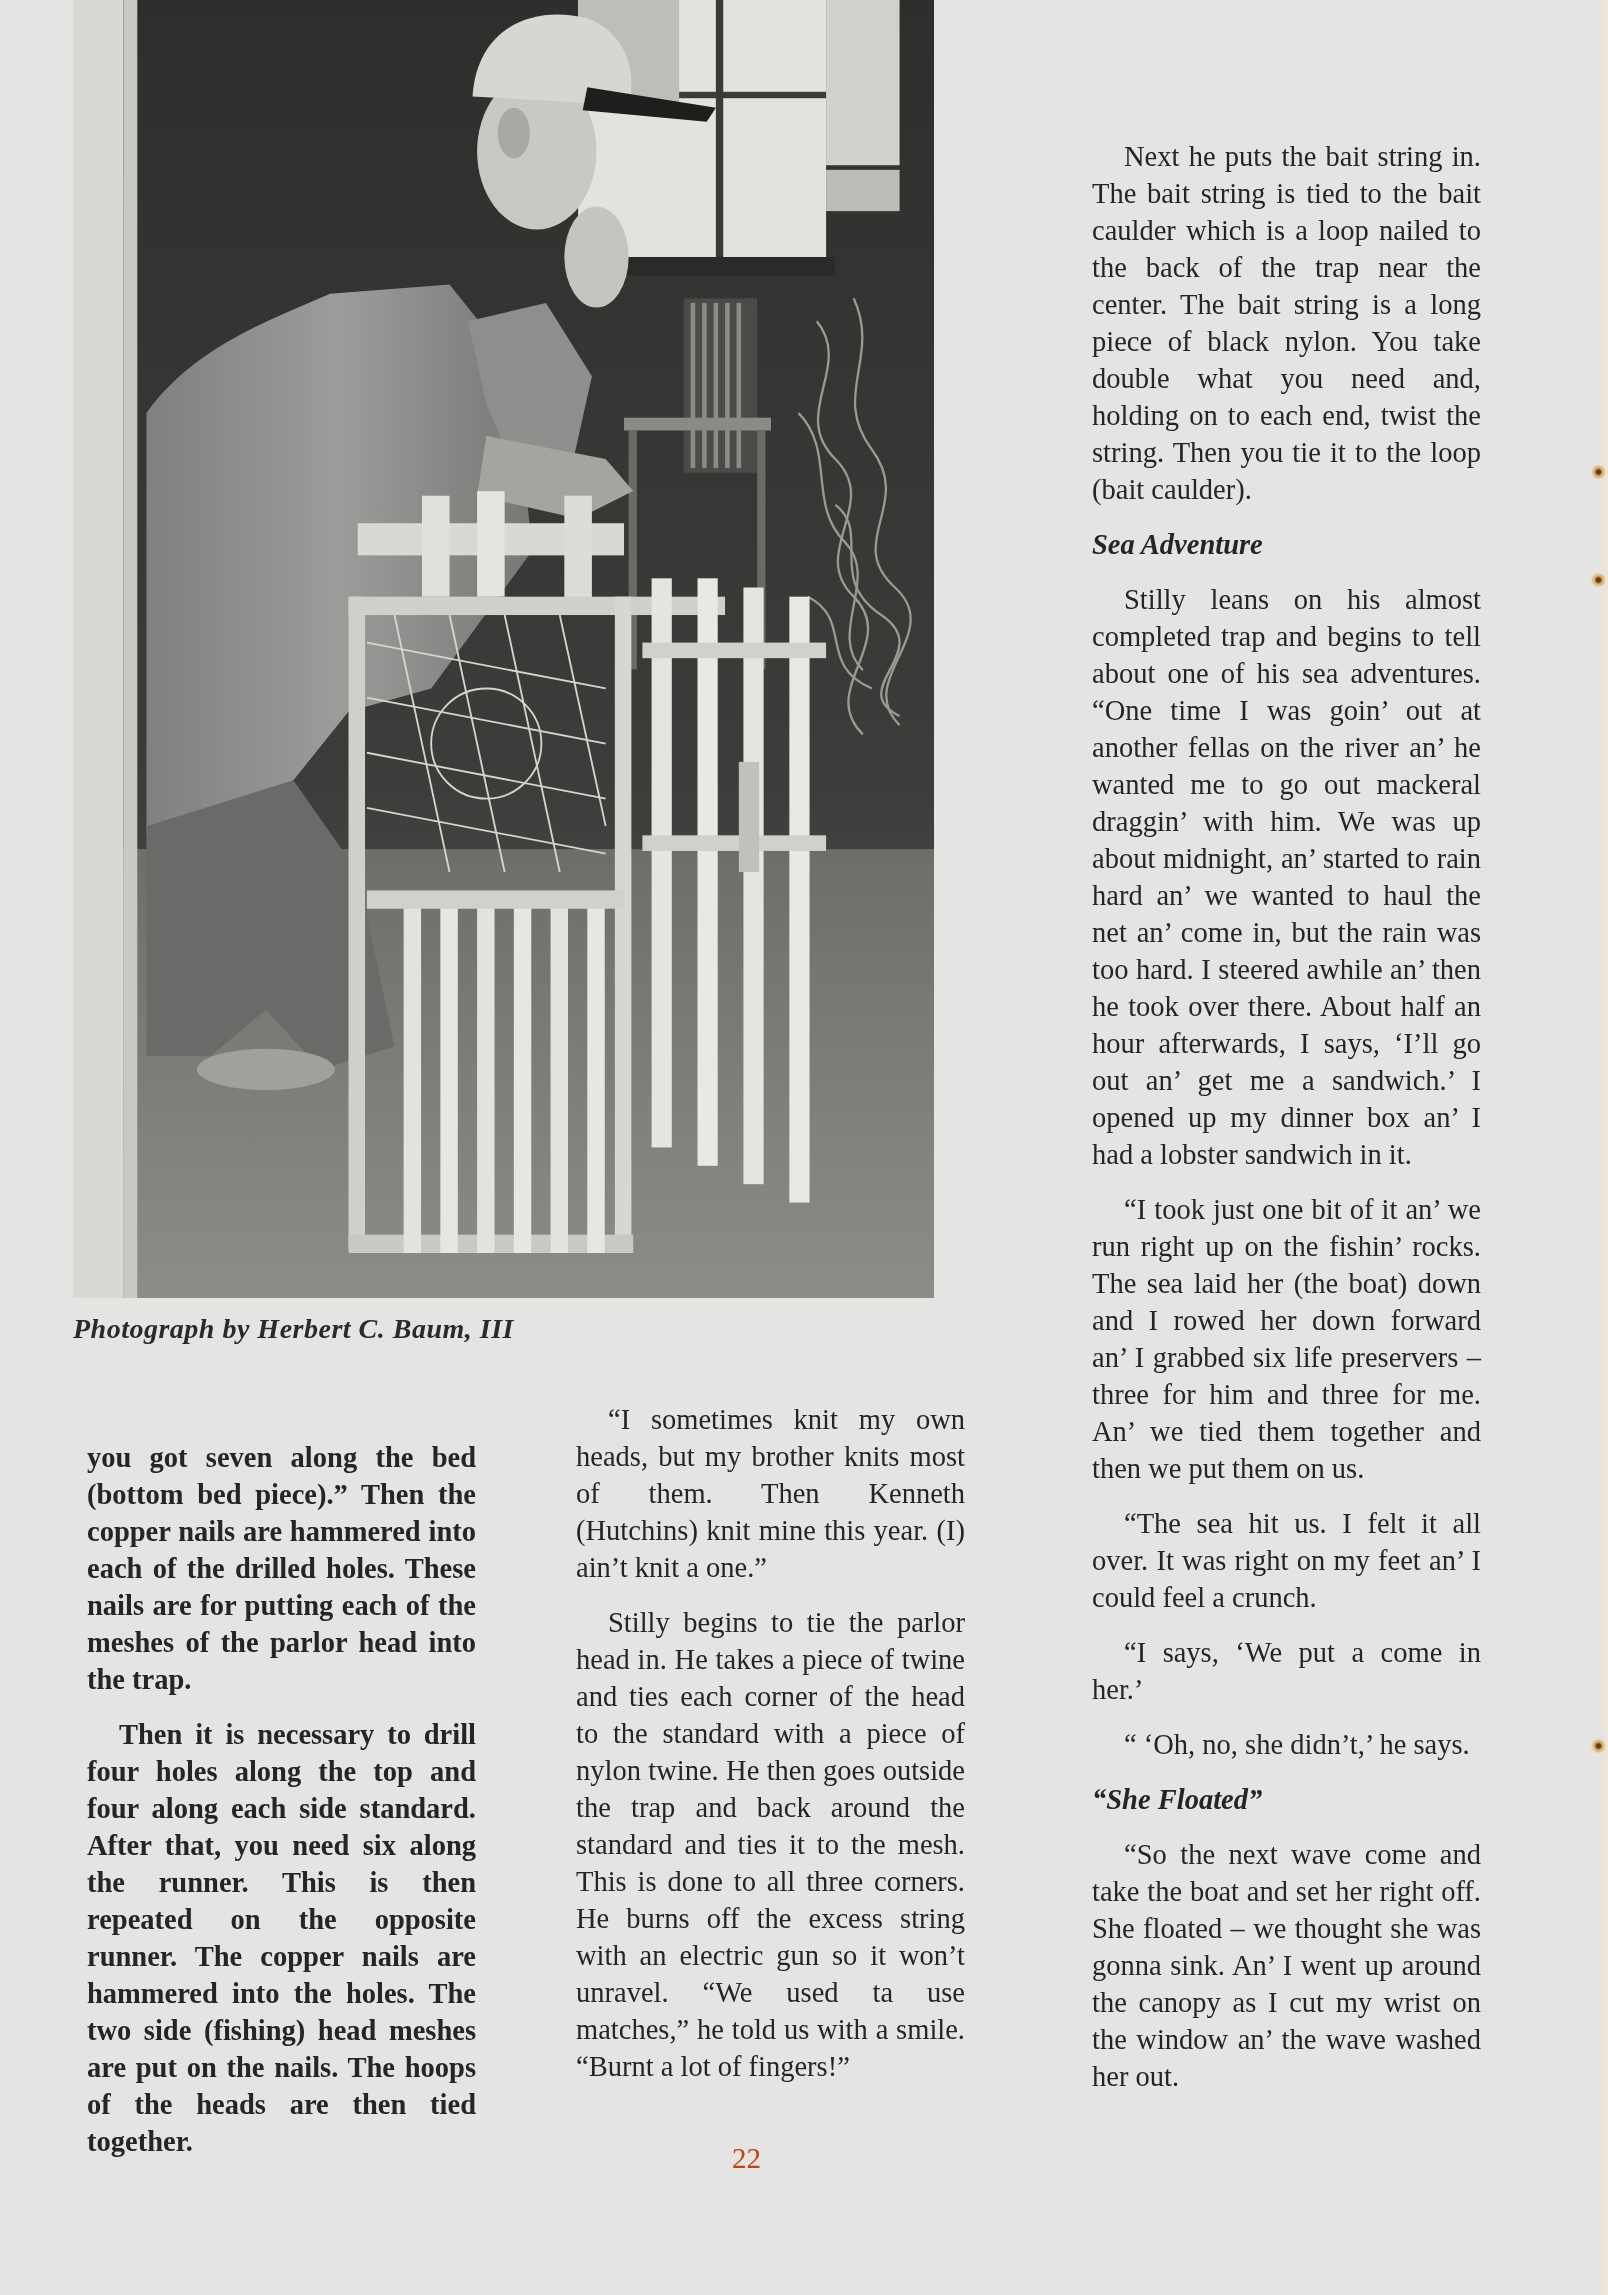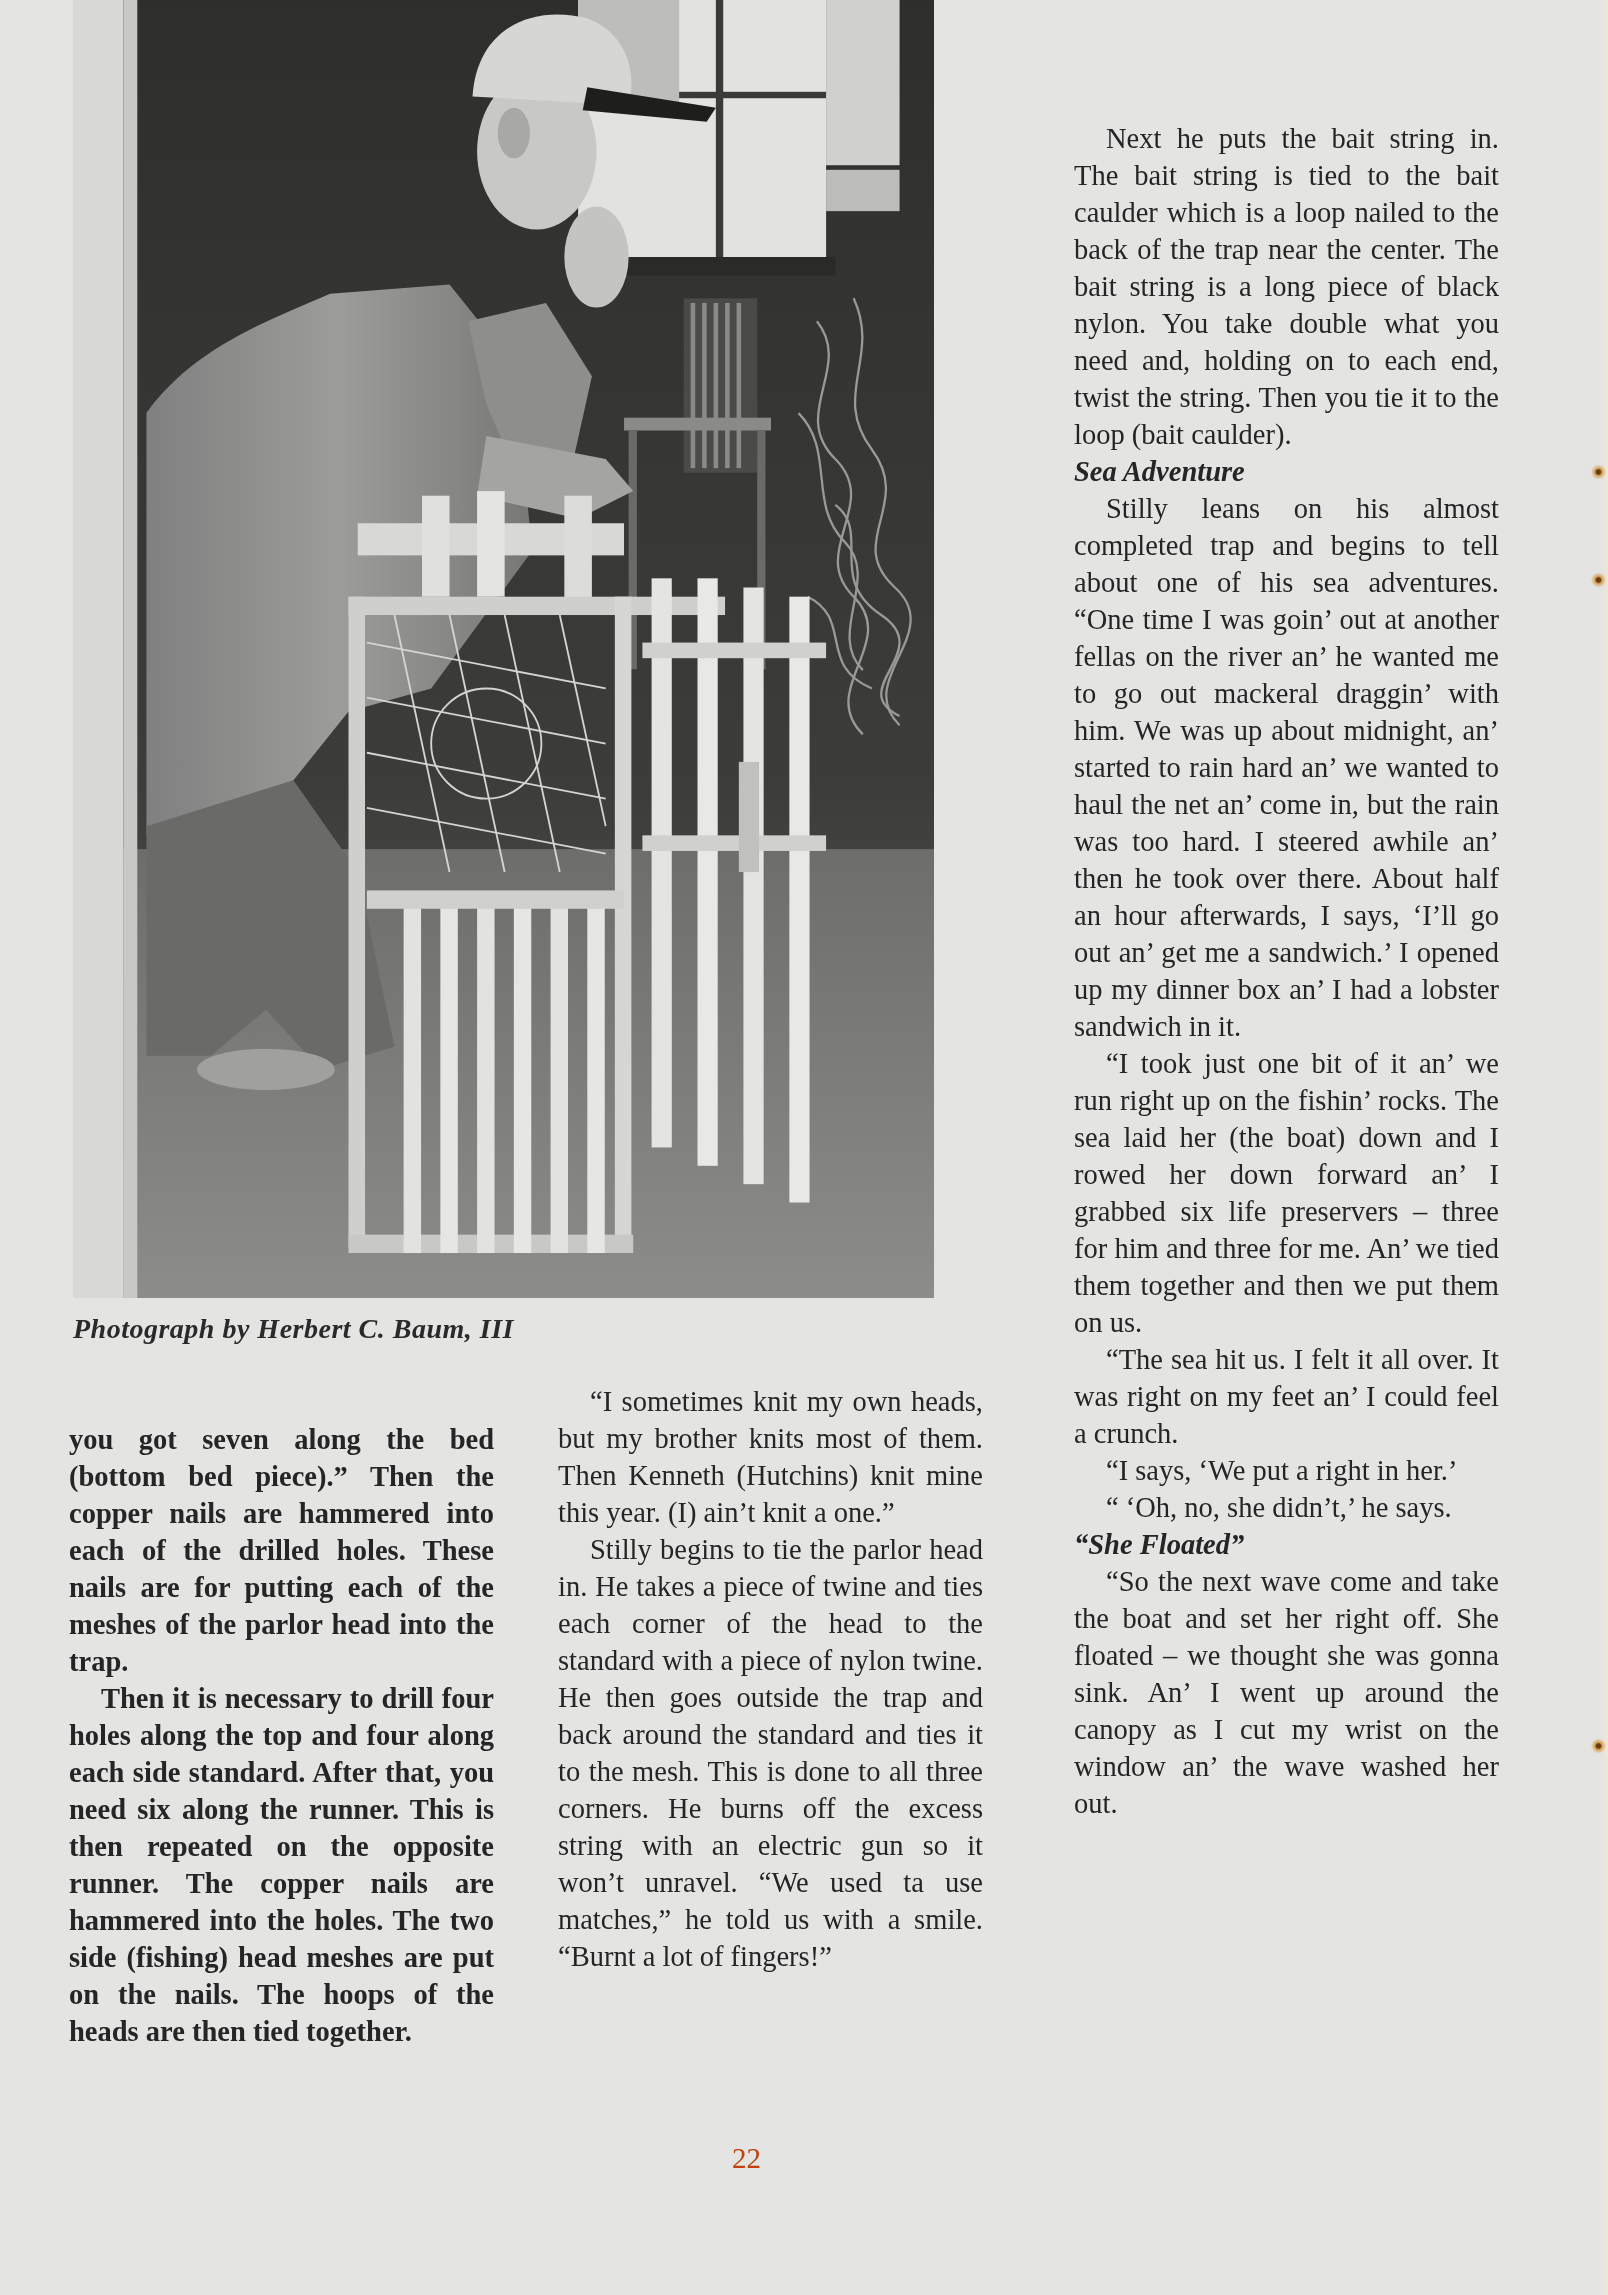--- a/index.html
+++ b/index.html
@@ -54,21 +54,21 @@
   }
 
   .col {
     position: absolute;
     font-size: 28.5px;
     line-height: 37px;
     text-align: justify;
     color: #252525;
   }
   .col p {
-    margin: 0;
+    margin: 18px;
     text-indent: 0;
   }
   .col p.indent { text-indent: 32px; }
   .col .sub {
     font-style: italic;
     font-weight: bold;
     text-indent: 0;
   }
   .col-left   { left: 69px;  top: 1421px; width: 425px; font-weight: bold; }
   .col-mid    { left: 558px; top: 1383px; width: 425px; font-family: Liberation Serif, serif; }
@@ -220,20 +220,20 @@
   <p class="indent">“I sometimes knit my own heads, but my brother knits most of them. Then Kenneth (Hutchins) knit mine this year. (I) ain’t knit a one.”</p>
   <p class="indent">Stilly begins to tie the parlor head in. He takes a piece of twine and ties each corner of the head to the standard with a piece of nylon twine. He then goes outside the trap and back around the standard and ties it to the mesh. This is done to all three corners. He burns off the excess string with an electric gun so it won’t unravel. “We used ta use matches,” he told us with a smile. “Burnt a lot of fingers!”</p>
 </div>
 
 <div class="col col-right">
   <p class="indent">Next he puts the bait string in. The bait string is tied to the bait caulder which is a loop nailed to the back of the trap near the center. The bait string is a long piece of black nylon. You take double what you need and, holding on to each end, twist the string. Then you tie it to the loop (bait caulder).</p>
   <p class="sub">Sea Adventure</p>
   <p class="indent">Stilly leans on his almost completed trap and begins to tell about one of his sea adventures. “One time I was goin’ out at another fellas on the river an’ he wanted me to go out mackeral draggin’ with him. We was up about midnight, an’ started to rain hard an’ we wanted to haul the net an’ come in, but the rain was too hard. I steered awhile an’ then he took over there. About half an hour afterwards, I says, ‘I’ll go out an’ get me a sandwich.’ I opened up my dinner box an’ I had a lobster sandwich in it.</p>
   <p class="indent">“I took just one bit of it an’ we run right up on the fishin’ rocks. The sea laid her (the boat) down and I rowed her down forward an’ I grabbed six life preservers – three for him and three for me. An’ we tied them together and then we put them on us.</p>
   <p class="indent">“The sea hit us. I felt it all over. It was right on my feet an’ I could feel a crunch.</p>
-  <p class="indent">“I says, ‘We put a right in her.’</p>
+  <p class="indent">“I says, ‘We put a come in her.’</p>
   <p class="indent">“ ‘Oh, no, she didn’t,’ he says.</p>
   <p class="sub">“She Floated”</p>
   <p class="indent">“So the next wave come and take the boat and set her right off. She floated – we thought she was gonna sink. An’ I went up around the canopy as I cut my wrist on the window an’ the wave washed her out.</p>
 </div>
 
 <div class="page-number">22</div>
 
 
 </body></html>

